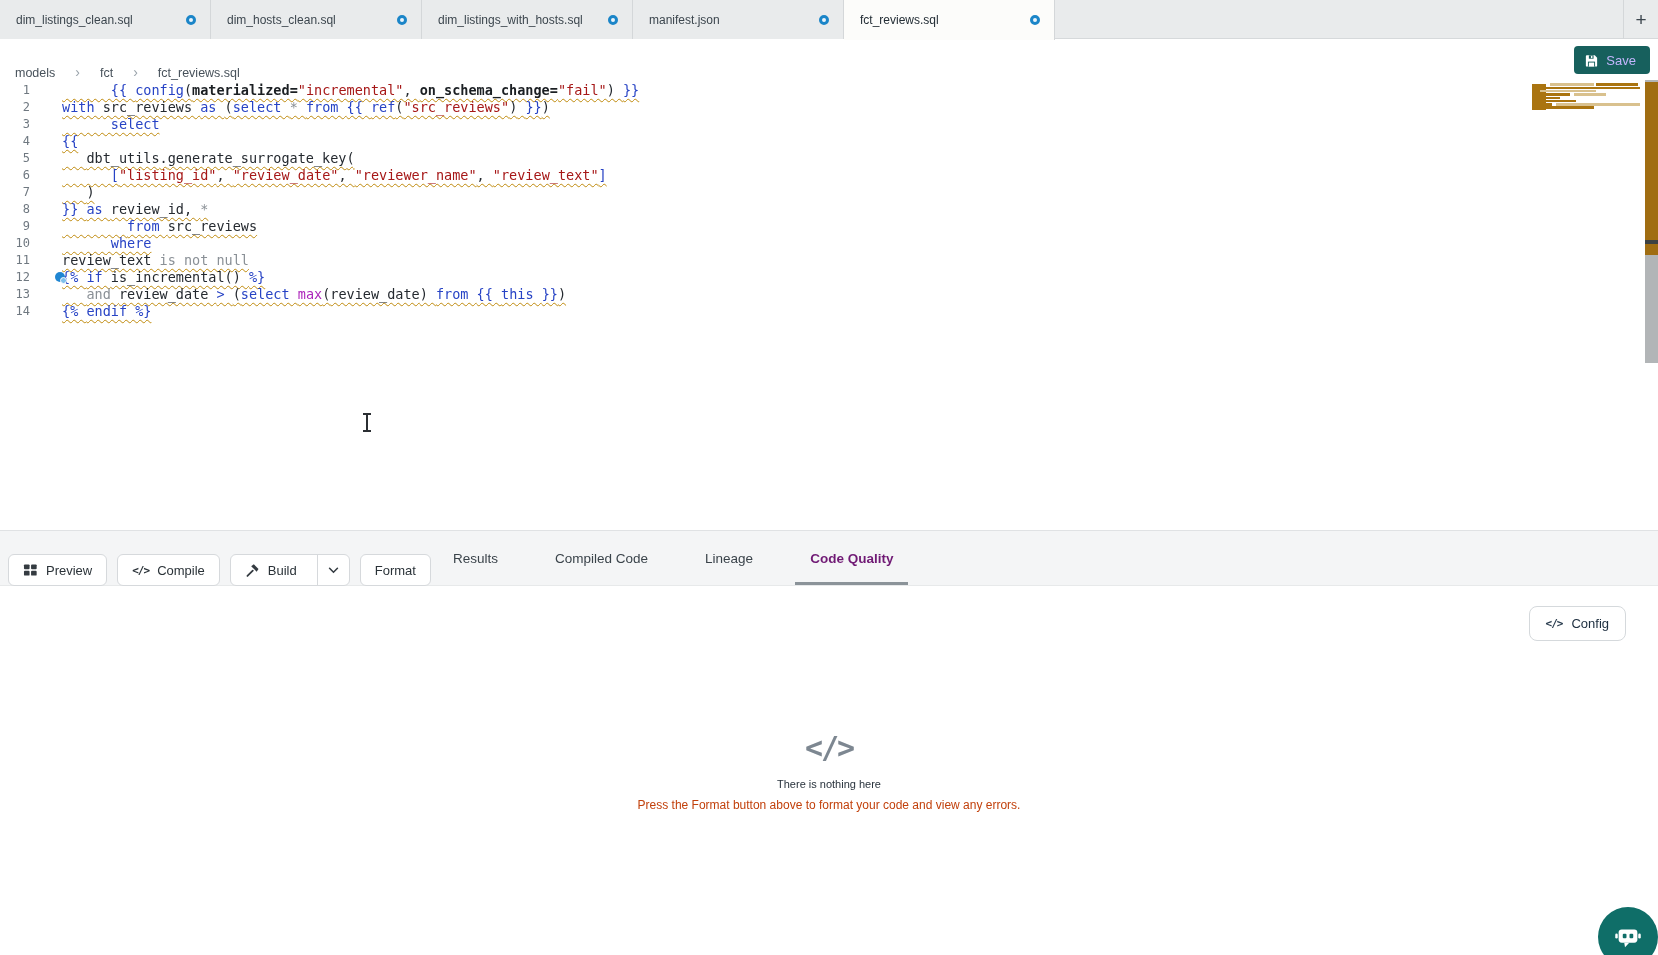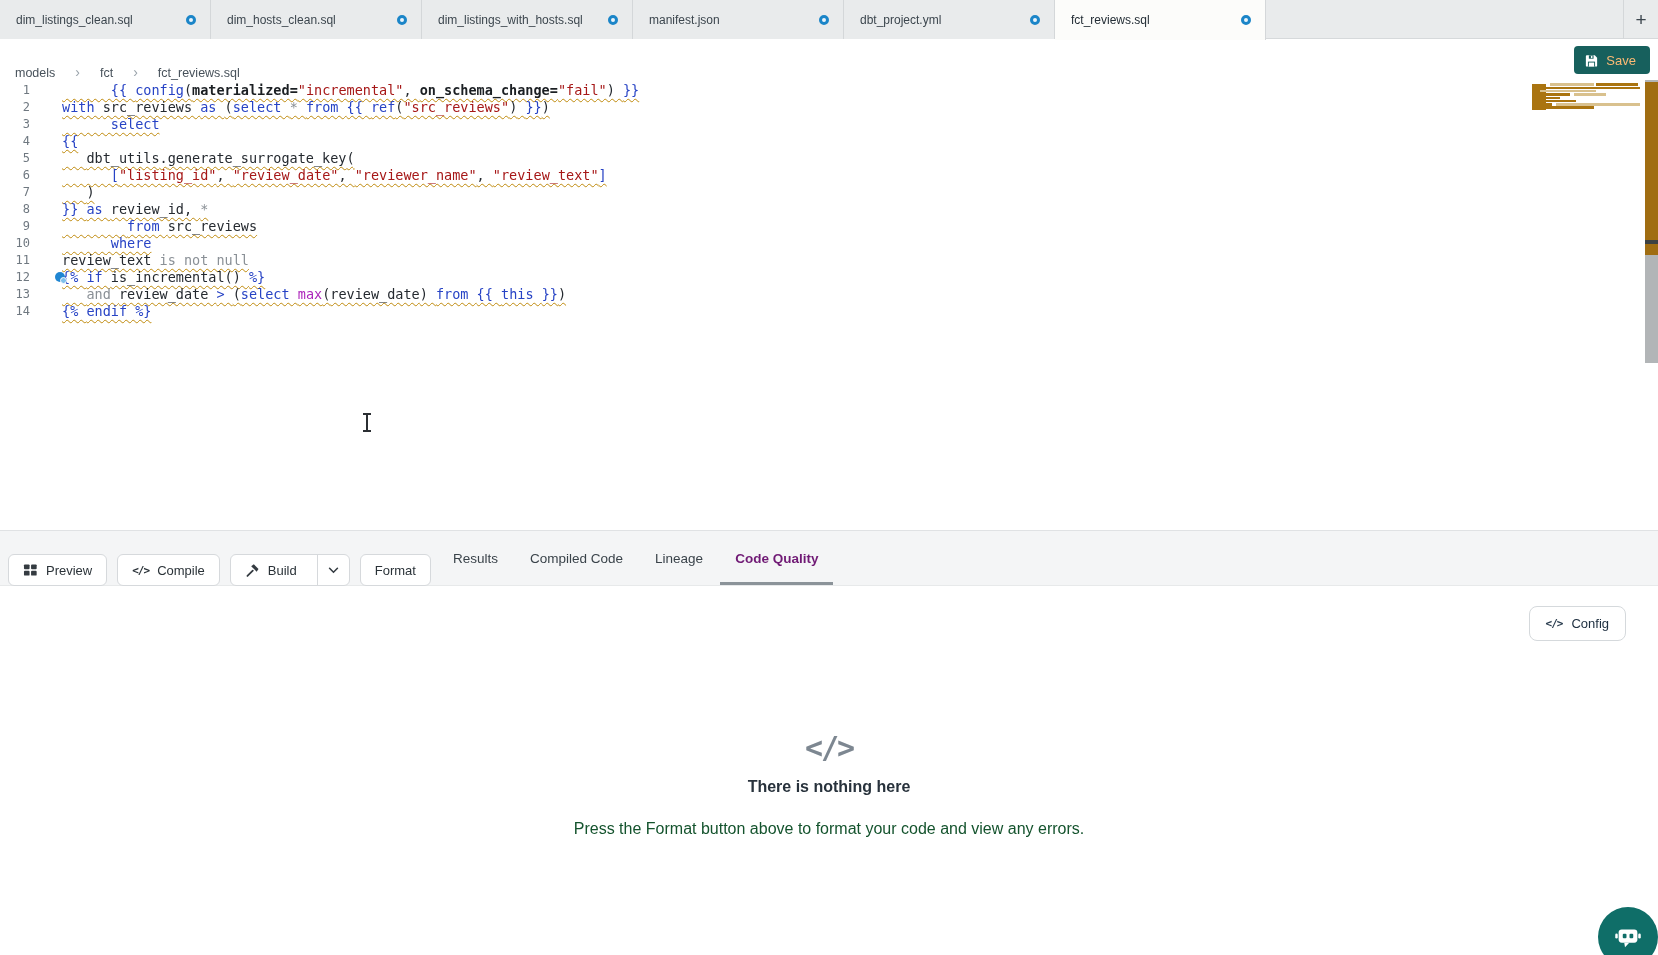--- a/index.html
+++ b/index.html
@@ -21,21 +21,21 @@
     border-radius:50%;background:#eaf4fb;flex:none}
   .newtab{position:absolute;right:0;top:0;width:35px;height:39px;border-left:1px solid #d4d7d9;
     display:flex;align-items:center;justify-content:center;font-size:19px;color:#3c464e}
 
   
   .crumbbar{position:absolute;left:0;top:40px;width:1658px;height:40px;background:#fff}
   .crumbs{position:absolute;left:15px;top:0;height:40px;display:flex;align-items:flex-end;gap:20px;
     font-size:12.5px;color:#48525b}
   .crumb-sep{color:#9aa3ab;font-size:14px}
   .savebtn{position:absolute;right:8px;top:6px;height:28px;padding:0 14px 0 10px;border-radius:4px;
-    background:var(--save-button-bg);color:#fdba74;font-size:13px;display:flex;align-items:center;gap:7px;border:0}
+    background:var(--save-button-bg);color:#c4b5fd;font-size:13px;display:flex;align-items:center;gap:7px;border:0}
 
   
   .editor{position:absolute;left:0;top:80px;width:1658px;height:450px;background:#fff;
     font-family:"DejaVu Sans Mono",monospace;font-size:13.5px}
   .crow{display:flex;height:17px;line-height:17px;position:relative}
   .ln{width:40px;text-align:right;padding-right:10px;color:#6f7880;font-size:12px;flex:none;
     font-family:"DejaVu Sans Mono",monospace}
   .lc{padding-left:22px;white-space:pre;color:#24292f}
   .ct.warn{text-decoration-line:underline;text-decoration-style:wavy;
     text-decoration-color:var(--warning-squiggle);text-decoration-thickness:1px;text-underline-offset:3px}
@@ -66,36 +66,36 @@
   .band{position:absolute;left:0;top:530px;width:1658px;height:56px;background:#f4f5f6;
     border-top:1px solid #e0e2e4;border-bottom:1px solid #e7e9ea}
   .actions{position:absolute;left:8px;top:12px;height:100%;display:flex;align-items:center;gap:10px}
   .abtn{height:32px;background:#fff;border:1px solid #d6d9dc;border-radius:6px;display:flex;
     align-items:center;padding:0 14px;gap:8px;font-size:13px;color:#2a3238;white-space:nowrap}
   .abtn .codeic{font-family:"DejaVu Sans Mono",monospace;font-size:11px;font-weight:bold;letter-spacing:-1px}
   .abtn.split{padding:0}
   .abtn.split .mainpart{display:flex;align-items:center;gap:8px;padding:0 12px 0 14px;height:100%}
   .abtn.split .chev{display:flex;align-items:center;justify-content:center;width:32px;height:100%;
     border-left:1px solid #d6d9dc}
-  .rtabs{position:absolute;left:438px;top:0;height:100%;display:flex;align-items:stretch;gap:2px}
+  .rtabs{position:absolute;left:438px;top:0;height:100%;display:flex;align-items:stretch;gap:27px}
   .rtab{display:flex;align-items:center;padding:0 15px;font-size:13.5px;color:#3a434a;
     border-bottom:3px solid transparent;border-top:3px solid transparent}
   .rtab.active{color:#701a75;font-weight:bold;border-bottom-color:var(--active-tab-underline)}
 
   
   .panel{position:absolute;left:0;top:587px;width:1658px;height:368px;background:#fff}
   .configbtn{position:absolute;right:32px;top:19px;height:35px;padding:0 16px;background:#fff;
     border:1px solid #d5d9dc;border-radius:8px;display:flex;align-items:center;gap:9px;
     font-size:13px;color:#203142}
   .configbtn .codeic{font-family:"DejaVu Sans Mono",monospace;font-size:11px;font-weight:bold;letter-spacing:-1px;color:#2c3e50}
   .empty{position:absolute;left:0;top:143px;width:100%;text-align:center}
   .empty .eicon{font-family:"DejaVu Sans Mono",monospace;font-size:30px;font-weight:bold;
     color:#7d8791;letter-spacing:-2px}
-  .empty .etitle{margin-top:13px;font-size:16px;font-weight:bold;color:#28323c}
-  .empty .esub{margin-top:24px;font-size:16px;color:#14532d}
+  .empty .etitle{margin-top:13px;font-size:11px;font-weight:normal;color:#28323c}
+  .empty .esub{margin-top:8px;font-size:12px;color:#c2410c}
 
   
   .fab{position:absolute;left:1598px;top:907px;width:60px;height:60px;border-radius:50%;
     background:var(--fab-bg);display:flex;align-items:center;justify-content:center;z-index:9}
 </style>
 </head>
 <body>
 
 <div class="tabbar">
   <div style="display:flex">
@@ -106,24 +106,20 @@
       <div class="ftab">
     <span class="lbl">dim_hosts_clean.sql</span>
     <span class="dot"></span>
   </div>
       <div class="ftab">
     <span class="lbl">dim_listings_with_hosts.sql</span>
     <span class="dot"></span>
   </div>
       <div class="ftab">
     <span class="lbl">manifest.json</span>
-    <span class="dot"></span>
-  </div>
-      <div class="ftab">
-    <span class="lbl">dbt_project.yml</span>
     <span class="dot"></span>
   </div>
       <div class="ftab active">
     <span class="lbl">fct_reviews.sql</span>
     <span class="dot"></span>
   </div>
     </div>
   <div class="newtab">+</div>
 </div>
 

